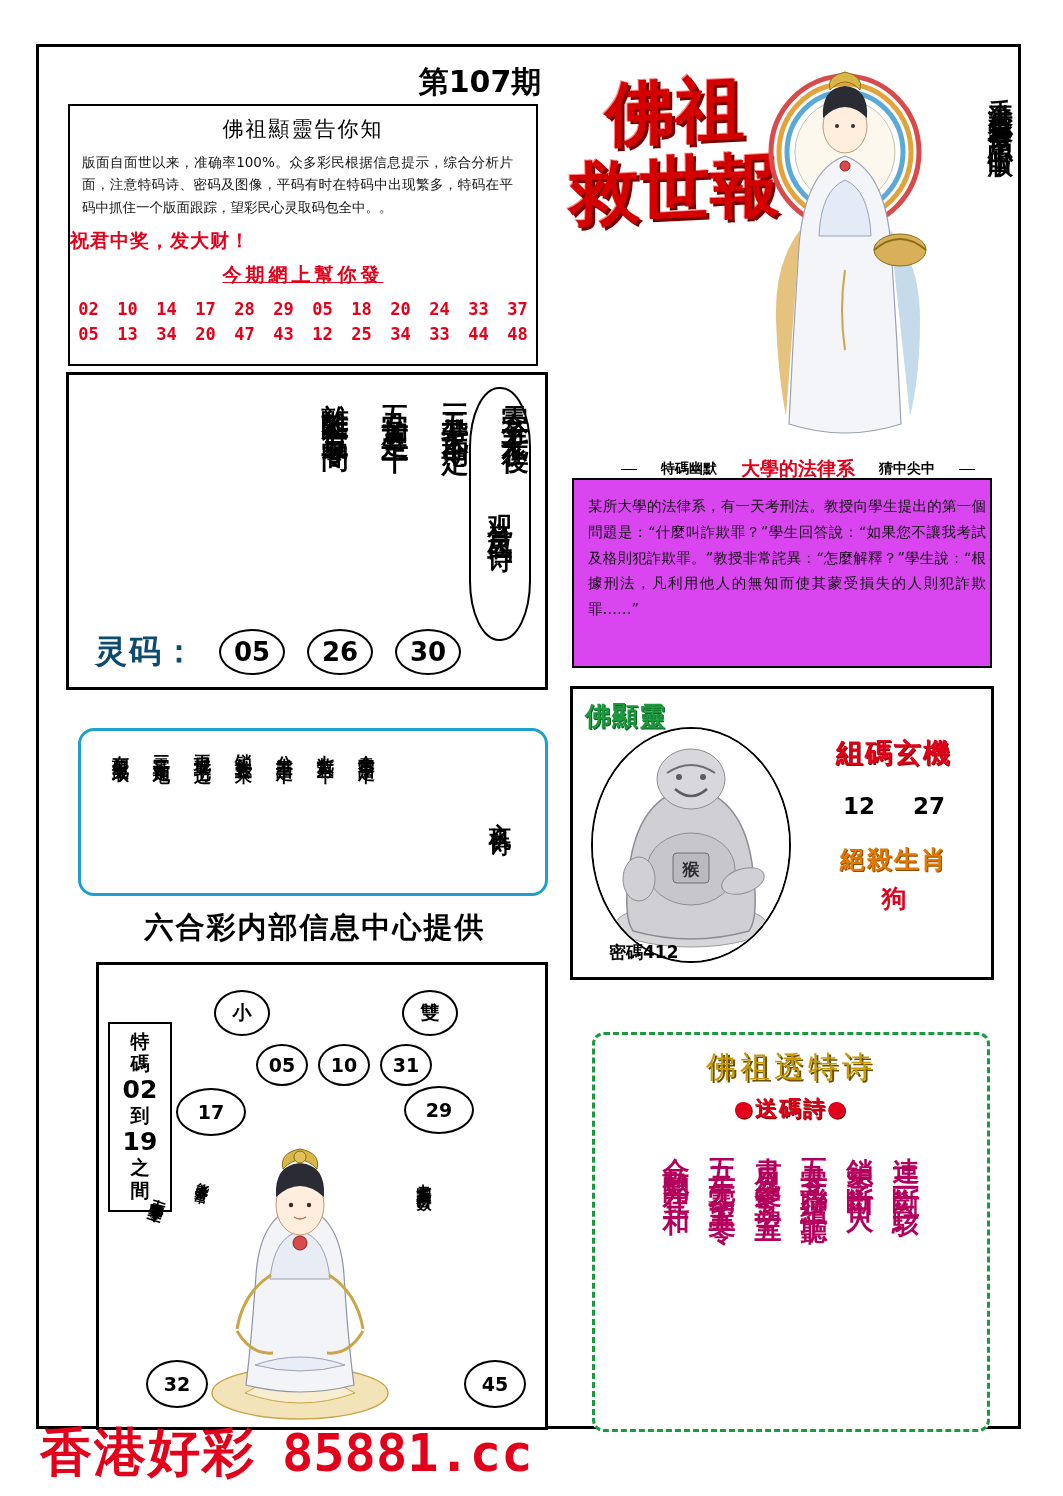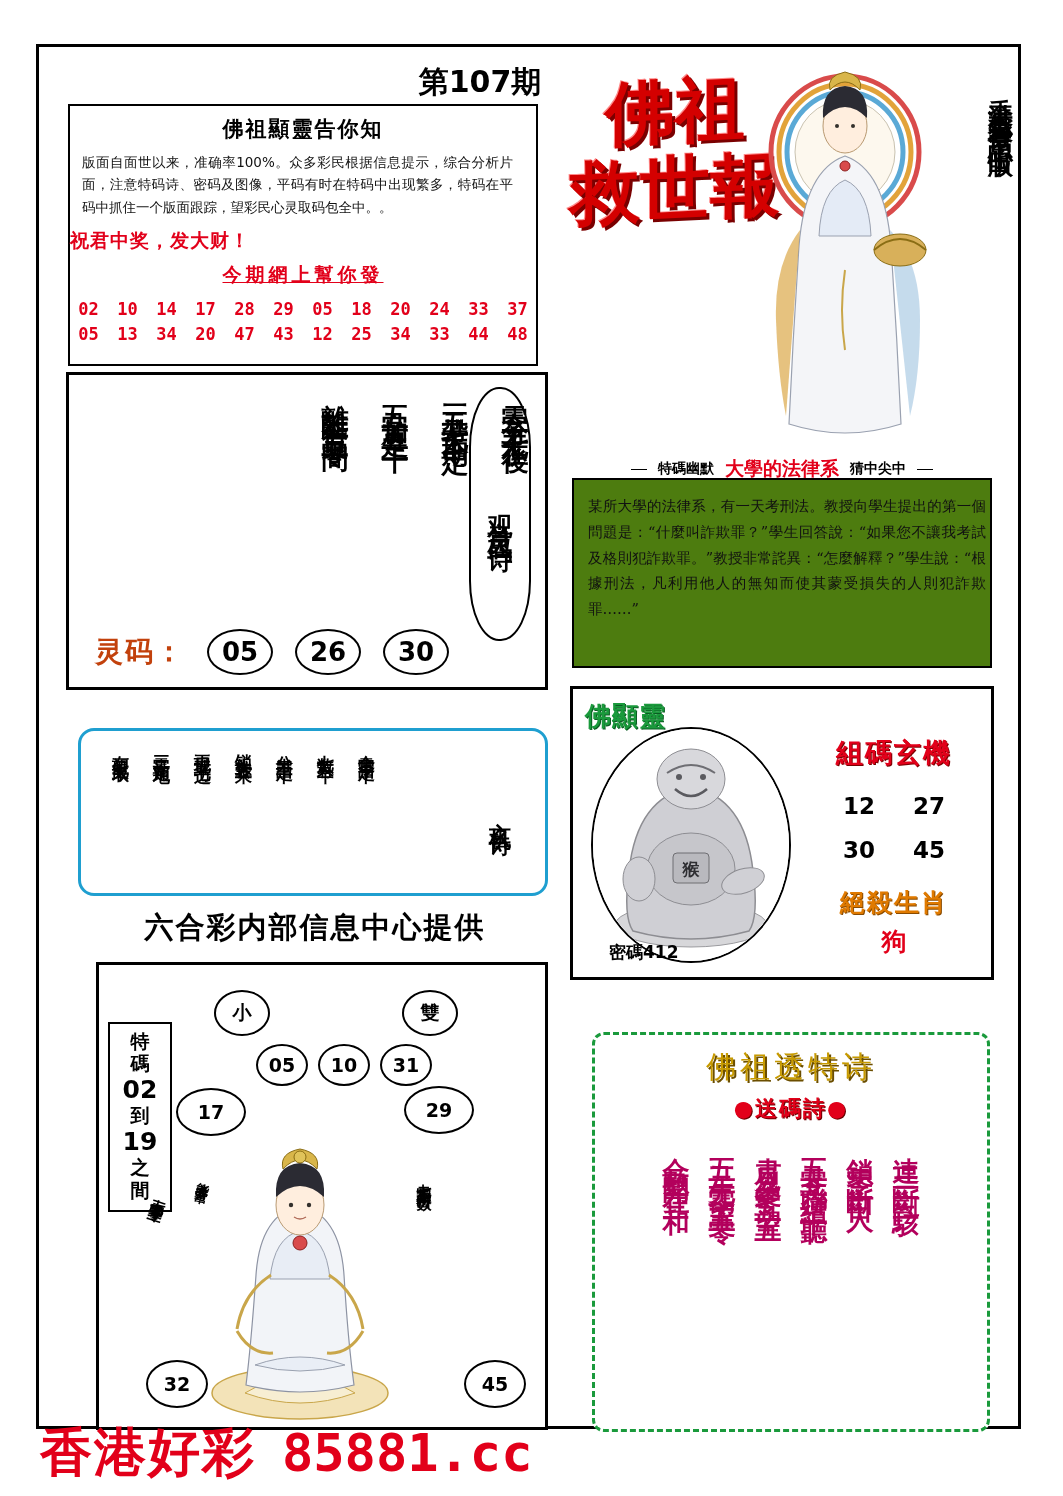--- a/index.html
+++ b/index.html
@@ -24,21 +24,21 @@
     position:absolute;left:330px;top:62px;width:300px;
     text-align:center;font-size:30px;font-weight:bold;color:#000;
     font-family:"DejaVu Sans","Liberation Sans",sans-serif;
   }
   
   .notice-box{
     position:absolute;left:68px;top:104px;width:470px;height:262px;
     border:2px solid #000;box-sizing:border-box;background:#fff;
   }
   .notice-title{
-    text-align:center;font-size:21px;font-weight:bold;color:#000;
+    text-align:center;font-size:21px;font-weight:normal;color:#000;
     margin-top:9px;letter-spacing:2px;
   }
   .notice-body{
     font-size:13.5px;color:#111;line-height:1.65;
     margin:8px 23px 0 12px;text-align:justify;
   }
   .notice-red1{
     text-align:left;color:#e2001a;font-size:19px;font-weight:bold;
     margin-top:10px;letter-spacing:1px;
   }
@@ -80,21 +80,21 @@
     display:flex;align-items:center;justify-content:center;
   }
   .poem-label span{
     writing-mode:vertical-rl;text-orientation:upright;
     font-size:25px;font-weight:bold;letter-spacing:8px;color:#000;
   }
   .lingma-row{
     position:absolute;left:0;bottom:12px;width:100%;
     display:flex;align-items:center;padding-left:26px;box-sizing:border-box;
   }
-  .lingma-label{font-size:28px;font-weight:bold;color:#c2410c;letter-spacing:2px;}
+  .lingma-label{font-size:32px;font-weight:bold;color:#0c4a6e;letter-spacing:2px;}
   .lingma-ball{
     width:62px;height:42px;border:2px solid #000;border-radius:50%;
     display:flex;align-items:center;justify-content:center;
     font-size:26px;font-weight:bold;color:#000;margin-left:22px;
     font-family:"DejaVu Sans","Liberation Sans",sans-serif;
   }
   
   .xuanji-box{
     position:absolute;left:78px;top:728px;width:470px;height:168px;
     border:3px solid #1f9fd0;border-radius:16px;background:#fff;
@@ -161,30 +161,30 @@
     text-shadow:3px 3px 0 #7a0000, -1px -1px 0 #ff8a8a;
     line-height:1.12;text-align:center;
     transform:skewY(-3deg);
     font-family:"DejaVu Serif","Liberation Serif",serif;
   }
   .buddha-art{
     position:absolute;left:740px;top:60px;width:210px;height:380px;
   }
   
   .humour-head{
-    position:absolute;left:572px;top:456px;width:420px;height:26px;
-    display:flex;align-items:center;justify-content:center;gap:11px;
+    position:absolute;left:588px;top:456px;width:420px;height:26px;
+    display:flex;align-items:center;justify-content:center;gap:24px;
   }
   .humour-head .lbl{font-size:14px;font-weight:bold;color:#000;}
   .humour-head .mid{font-size:19px;font-weight:bold;color:#e2001a;
     font-family:"DejaVu Serif","Liberation Serif",serif;}
   .humour-head .line{flex:0 0 16px;height:1px;background:#000;}
   .humour-box{
     position:absolute;left:572px;top:478px;width:420px;height:190px;
-    border:2px solid #000;box-sizing:border-box;background:#4d7c0f;
+    border:2px solid #000;box-sizing:border-box;background:#d946ef;
     padding:14px 4px 0 14px;
   }
   .humour-box p{
     margin:0;font-size:14.5px;line-height:1.78;color:#111;text-align:justify;
     font-family:"DejaVu Serif","Liberation Serif",serif;
   }
   
   .zuma-box{
     position:absolute;left:570px;top:686px;width:424px;height:294px;
     border:3px solid #000;box-sizing:border-box;background:#fff;
@@ -454,23 +454,20 @@
         <ellipse cx="46" cy="150" rx="16" ry="22" fill="#d0d0d5" stroke="#8d8d92"></ellipse>
       </svg>
     </div>
     <div class="mima">密碼412</div>
     <div class="zuma-right">
       <div class="zuma-h">組碼玄機</div>
       <div class="zuma-nums">
         <div>
           <span>12</span><span>27</span>
         </div>
-        <div>
-          <span>30</span><span>45</span>
-        </div>
       </div>
       <div class="sha-h">絕殺生肖</div>
       <div class="sha-v">狗</div>
     </div>
   </div>
 
   <div class="sp-box">
     <div class="sp-title">佛祖透特诗</div>
     <div class="sp-sub">●送碼詩●</div>
     <div class="sp-grid">

